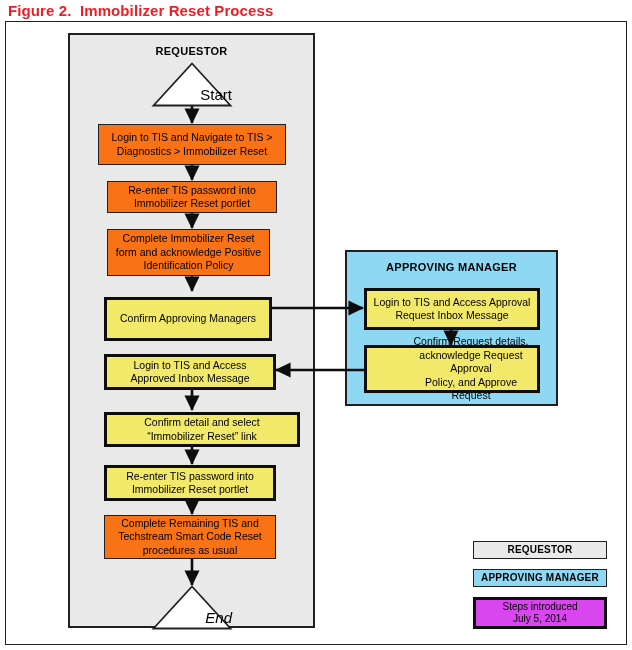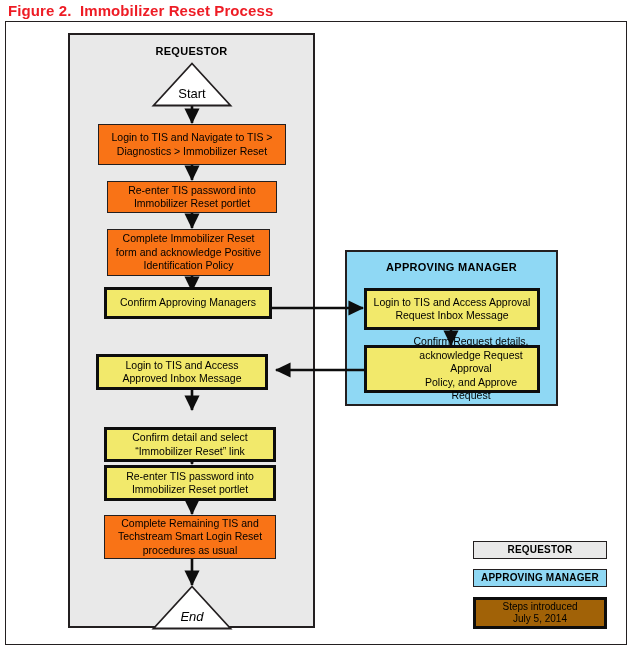--- a/index.html
+++ b/index.html
@@ -98,22 +98,22 @@
   
   .terminator {
     position: absolute;
     width: 0;
     height: 0;
   }
   .terminator .tri-svg { position: absolute; left: 0; top: 0; overflow: visible; }
   .terminator .tri-label {
     position: absolute;
     width: 100%;
-    text-align: center;
-    font-size: 13px;
+    text-align: right;
+    font-size: 15px;
     color: #000;
   }
 
   
   #connectors {
     position: absolute;
     left: 0;
     top: 0;
     width: 632px;
     height: 650px;
@@ -146,21 +146,21 @@
     letter-spacing: 0.2px;
   }
   .legend-item.swatch-blue {
     background: #8fd8f4;
     border: 1.6px solid #231f20;
     left: 0; top: 28px; width: 134px; height: 18px;
     font-weight: bold;
     letter-spacing: 0.2px;
   }
   .legend-item.swatch-yellow {
-    background: #a16207;
+    background: #d946ef;
     border: 3px solid #0d0d0d;
     left: 0; top: 56px; width: 134px; height: 32px;
   }
 </style>
 </head>
 <body>
 
 <div id="figure-title">Figure 2.  Immobilizer Reset Process</div>
 
 <div id="figure-frame"></div>
@@ -224,33 +224,33 @@
 <div class="node plain" style="left:98px; top:124px; width:188px; height:41px;">Login to TIS and Navigate to TIS &gt;
 Diagnostics &gt; Immobilizer Reset</div>
 
 <div class="node plain" style="left:107px; top:181px; width:170px; height:32px;">Re-enter TIS password into
 Immobilizer Reset portlet</div>
 
 <div class="node plain" style="left:107px; top:229px; width:163px; height:47px;">Complete Immobilizer Reset
 form and acknowledge Positive
 Identification Policy</div>
 
-<div class="node highlight" style="left:104px; top:287px; width:168px; height:32px;">Confirm Approving Managers</div>
-
-<div class="node highlight" style="left:96px; top:354px; width:172px; height:36px;">Login to TIS and Access
+<div class="node highlight" style="left:104px; top:297px; width:168px; height:44px;">Confirm Approving Managers</div>
+
+<div class="node highlight" style="left:104px; top:354px; width:172px; height:36px;">Login to TIS and Access
 Approved Inbox Message</div>
 
-<div class="node highlight" style="left:104px; top:427px; width:172px; height:35px;">Confirm detail and select
+<div class="node highlight" style="left:104px; top:412px; width:196px; height:35px;">Confirm detail and select
 “Immobilizer Reset” link</div>
 
 <div class="node highlight" style="left:104px; top:465px; width:172px; height:36px;">Re-enter TIS password into
 Immobilizer Reset portlet</div>
 
 <div class="node plain" style="left:104px; top:515px; width:172px; height:44px;">Complete Remaining TIS and
-Techstream Smart Login Reset
+Techstream Smart Code Reset
 procedures as usual</div>
 
 <div class="node highlight" style="left:364px; top:288px; width:176px; height:42px;">Login to TIS and Access Approval
 Request Inbox Message</div>
 
 <div class="node highlight" style="left:364px; top:345px; width:176px; height:48px;padding-left:43px;">Confirm Request details,
 acknowledge Request Approval
 Policy, and Approve Request</div>
 
 <div id="legend">

